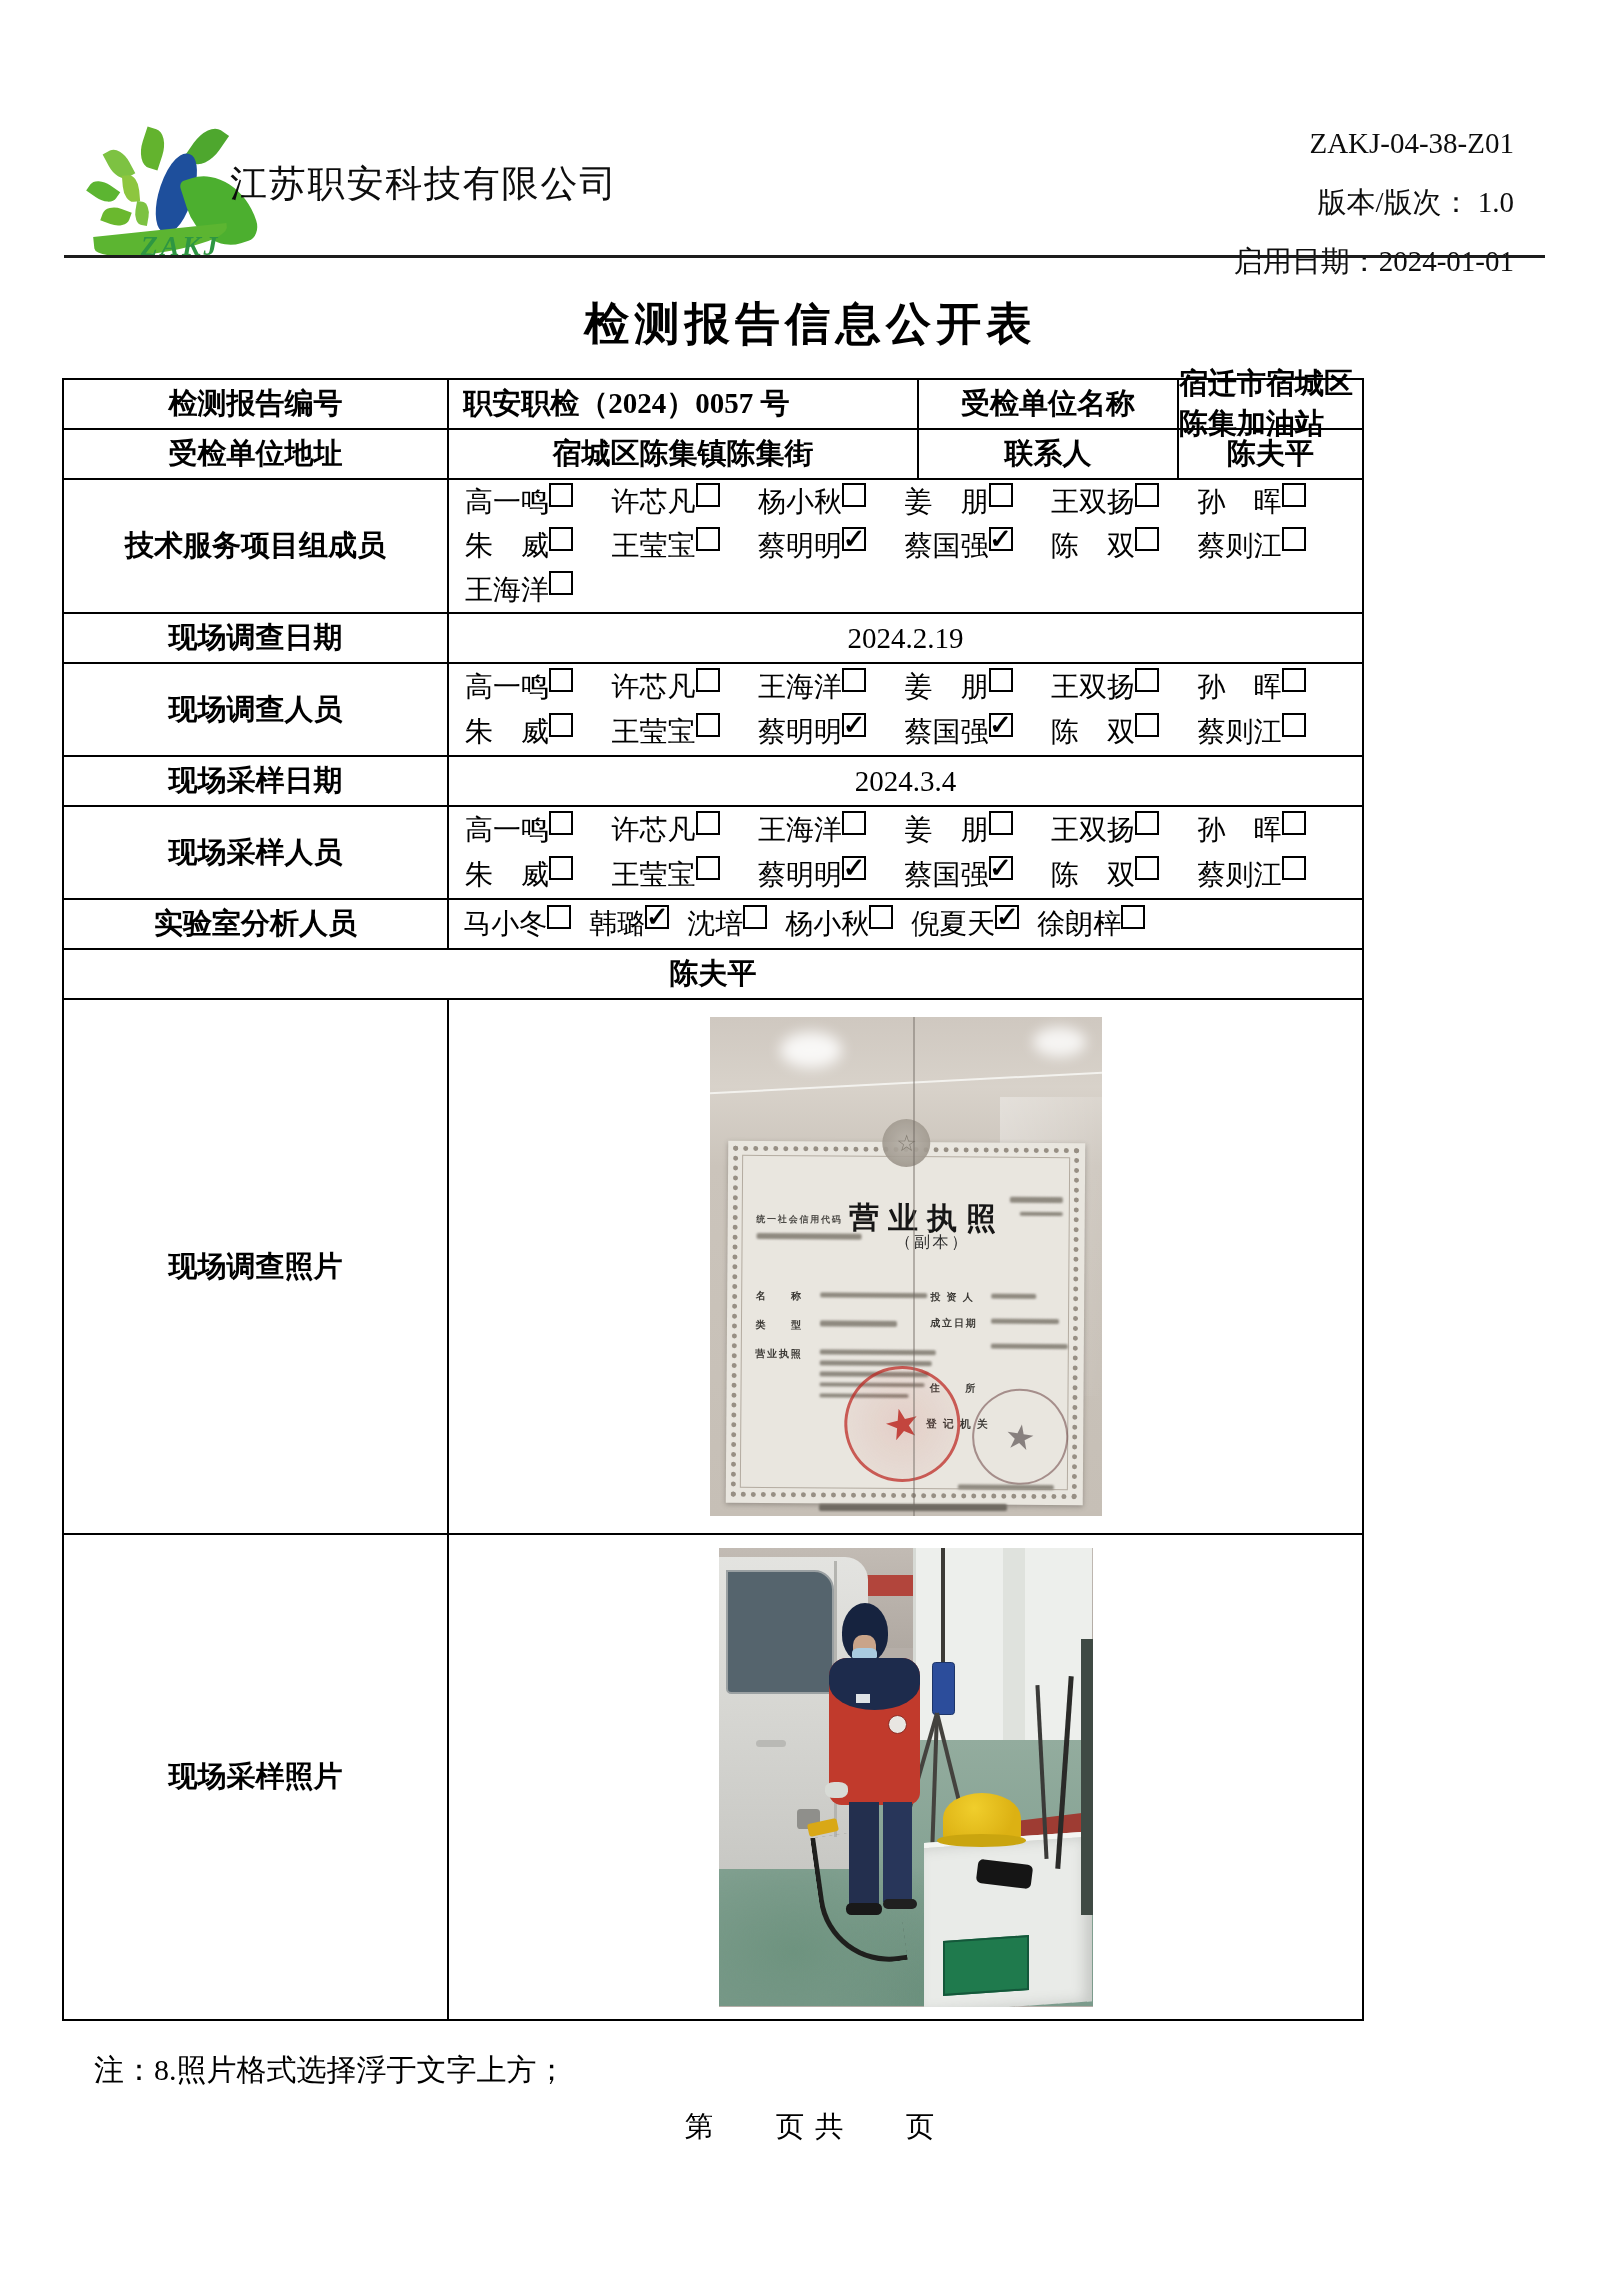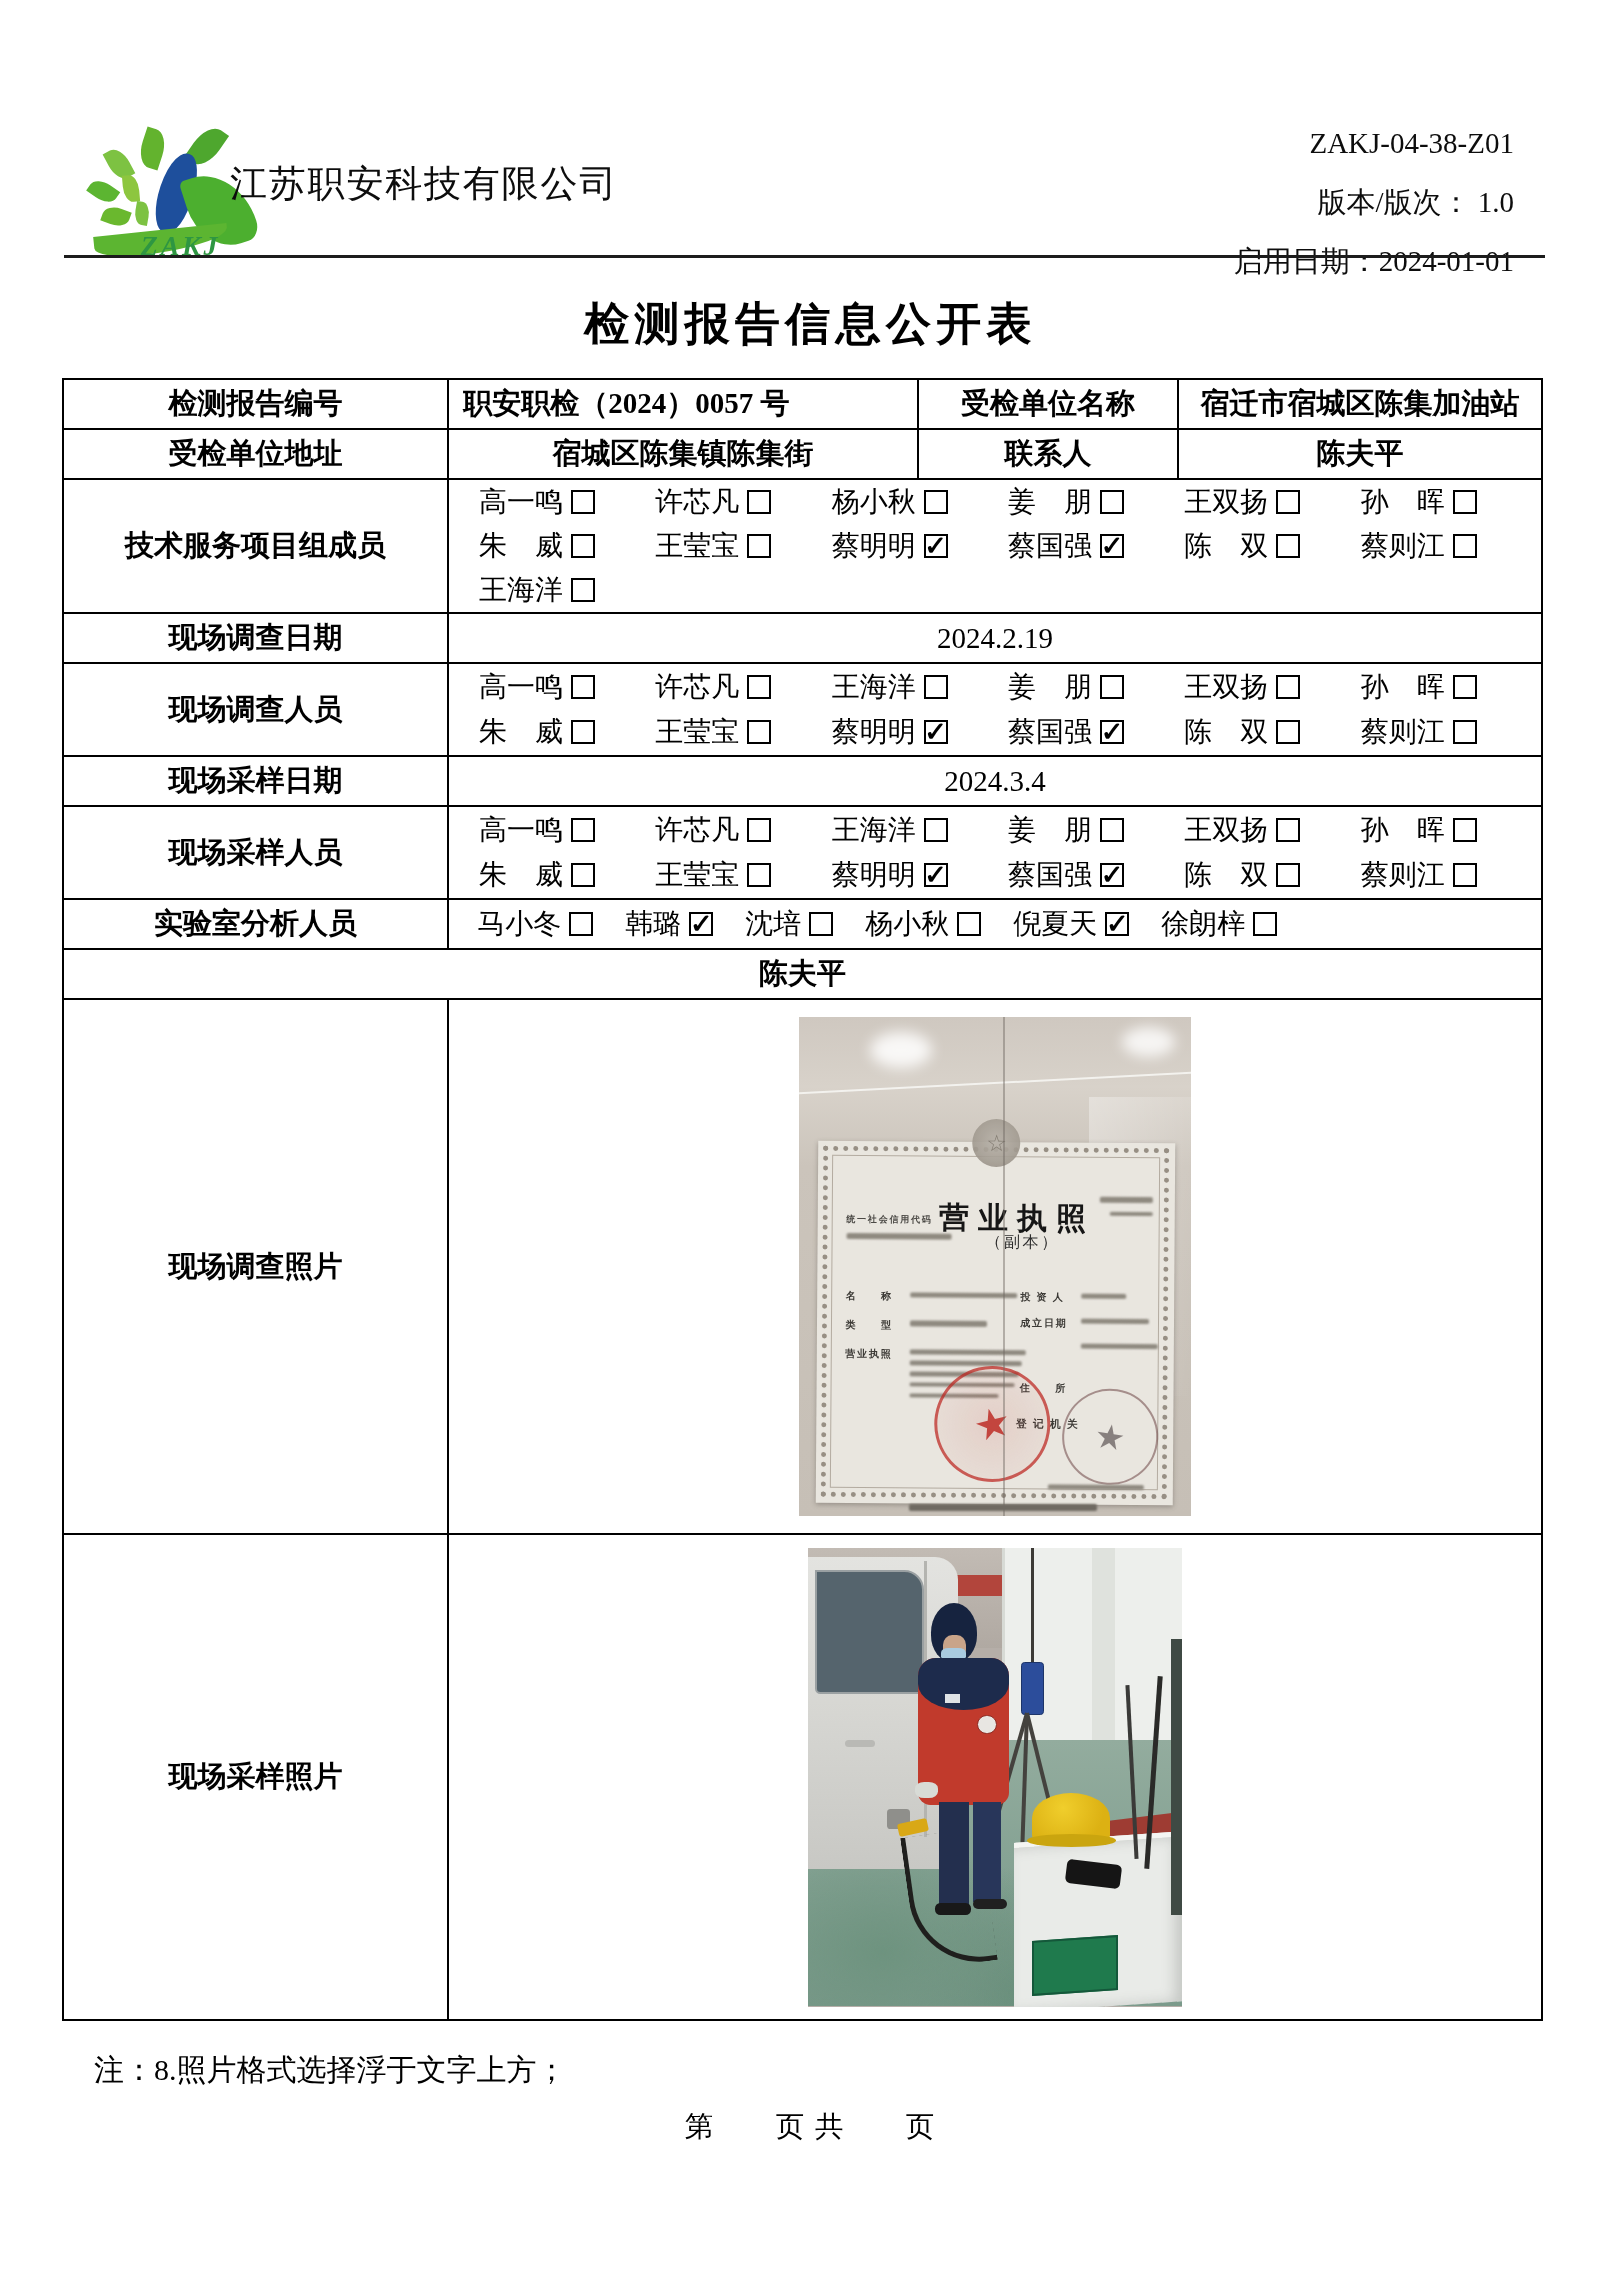--- a/index.html
+++ b/index.html
@@ -27,41 +27,41 @@
   .green-base { position:absolute; left:5.3px; top:105px; width:134px; height:23px; background:#5cb531;
                 border-radius:0 0 80% 40%/0 0 100% 60%; transform:rotate(-6deg); }
   .logo-text { position:absolute; left:16px; top:105px; width:151px; text-align:center;
                font-style:italic; font-weight:bold; font-size:28px; letter-spacing:2.7px; color:#2e9642; }
   .company-name { position:absolute; left:230px; top:159px; font-size:37px; letter-spacing:1.8px; color:#0d0d0d; }
   .hdr-info { position:absolute; right:107px; top:114px; text-align:right; font-size:29px; line-height:59px; color:#0d0d0d; }
   
   .doc-title { position:absolute; left:0; top:294px; width:100%; text-align:center;
                font-size:45px; font-weight:bold; letter-spacing:5.3px; }
   
-  .form-table { position:absolute; left:62px; top:378px; width:1481px; border:2.7px solid #000; }
+  .form-table { position:absolute; left:62px; top:378px; width:1302px; border:2.7px solid #000; }
   .tr { display:flex; border-top:2.7px solid #000; align-items:stretch; }
   .tr:first-child { border-top:none; }
   .cell { display:flex; align-items:center; justify-content:center; font-size:29px; }
   .th { font-weight:bold; }
   .b-r { border-right:2.7px solid #000; }
   .lblcol { width:385px; flex:0 0 385px; }
   .h54  { height:48px; }
   .h150 { height:134px; }
   .h104 { height:93px; }
   .h600 { height:535px; }
   .h545 { height:486px; }
   .w527 { width:470px; flex:0 0 470px; }
   .w292 { width:260px; flex:0 0 260px; }
   .grow { flex:1 1 auto; }
   .val-left { justify-content:flex-start; padding-left:14.3px; font-weight:bold; }
   .val-bold { font-weight:bold; }
   .names-cell { flex:1 1 auto; display:flex; flex-direction:column; justify-content:center; }
   .cbgrid { display:grid; grid-template-columns:repeat(6,1fr); padding:0 18px 0 16px; align-items:center; height:45px; }
   .cbflex { display:flex; gap:18px; padding-left:14.3px; align-items:center; height:100%; }
-  .nm { display:flex; align-items:center; gap:8px; font-size:28px; white-space:nowrap;margin-left:14px; }
+  .nm { display:flex; align-items:flex-start; font-size:28px; white-space:nowrap; }
   .cb { width:24px; height:24px; border:2.7px solid #000; display:flex; align-items:center; justify-content:center;
         font-size:27px; font-weight:bold; line-height:1; flex:0 0 24px; }
   .date-cell { flex:1 1 auto; font-size:29px; }
   .photo-cell { flex:1 1 auto; display:flex; align-items:center; justify-content:center; }
   
   .lic-photo { position:relative; width:392px; height:499px; overflow:hidden;
                background:linear-gradient(180deg,#cfc8c0 0%,#d8d2ca 14%,#cbc4bb 30%,#c6bfb6 100%); }
   .lic-glare1 { position:absolute; left:18%; top:3%; width:62px; height:36px; border-radius:50%;
                 background:rgba(255,255,255,.85); filter:blur(7.1px); }
   .lic-glare2 { position:absolute; right:4%; top:2%; width:53px; height:30px; border-radius:50%;

